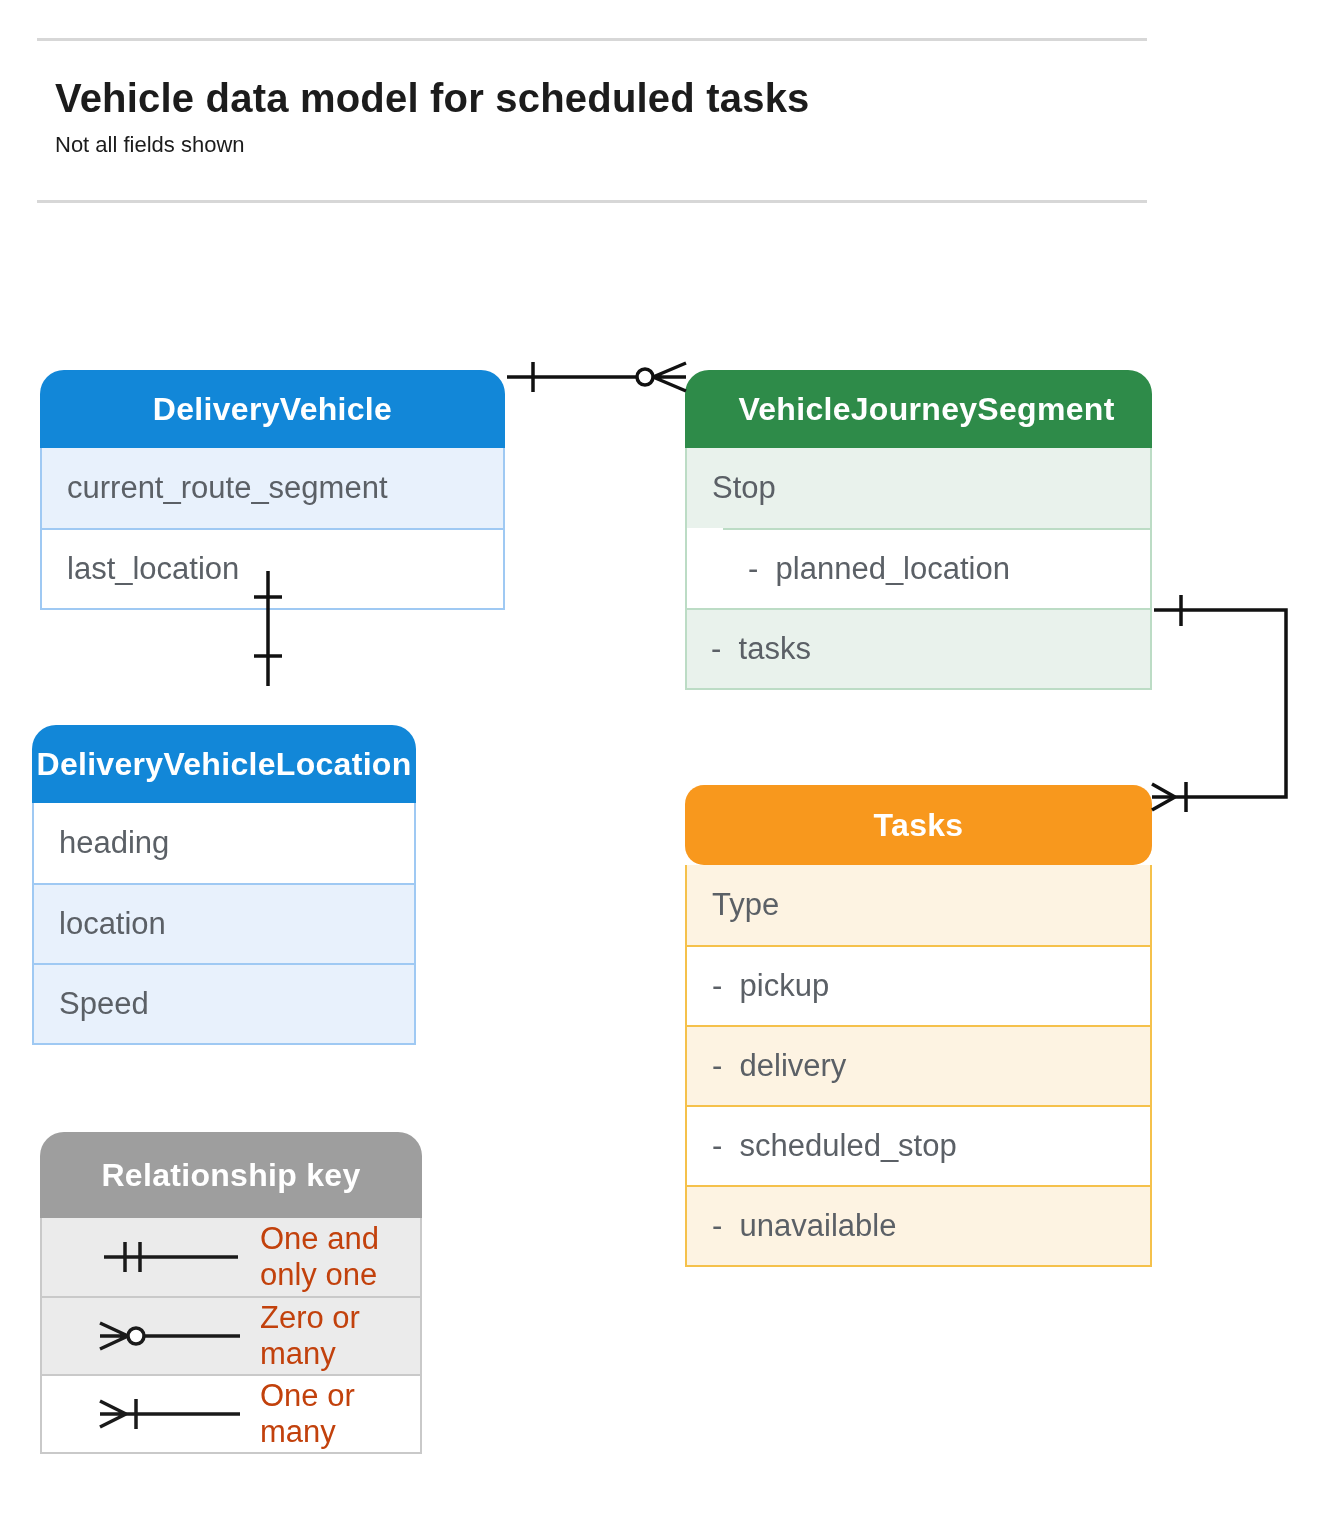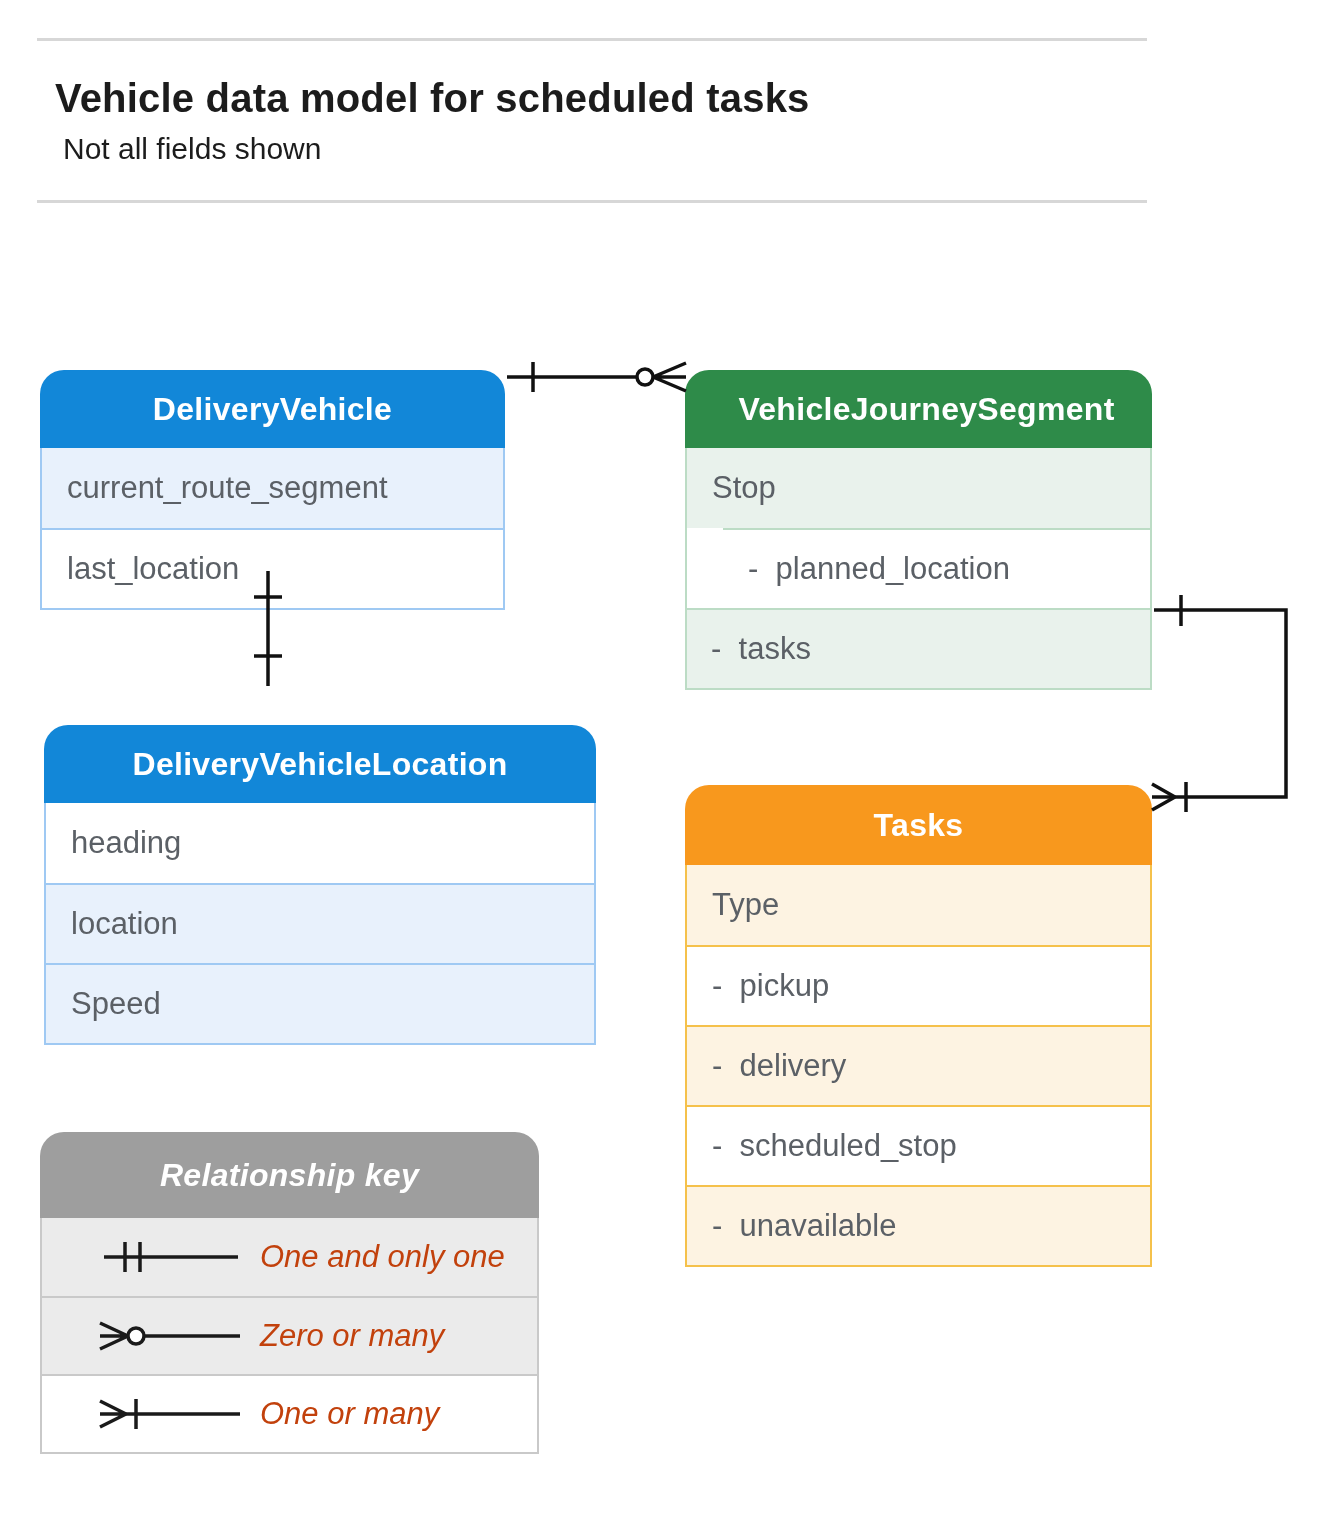--- a/index.html
+++ b/index.html
@@ -4,28 +4,28 @@
 <style>
   html,body{margin:0;padding:0;background:#fff;}
   body{font-family:"Liberation Sans","DejaVu Sans",sans-serif;}
   .page{position:relative;width:1325px;height:1530px;background:#fff;overflow:hidden;}
 
   .rule{position:absolute;left:37px;width:1110px;height:3px;background:#d7d7d7;}
   #rule-top{top:38px;}
   #rule-bottom{top:200px;}
 
   .page-title{position:absolute;left:55px;top:76px;font-size:40px;font-weight:700;color:#1c1c1c;letter-spacing:0.2px;}
-  .page-subtitle{position:absolute;left:55px;top:132px;font-size:30px;color:#1c1c1c;margin-left:8px;}
+  .page-subtitle{position:absolute;left:55px;top:132px;font-size:22px;color:#1c1c1c;}
 
   .entity{position:absolute;}
   #entity-delivery-vehicle{left:40px;top:330px;width:465px;}
   #entity-vehicle-journey-segment{left:685px;top:330px;width:467px;}
-  #entity-delivery-vehicle-location{left:44px;top:685px;width:552px;}
+  #entity-delivery-vehicle-location{left:32px;top:685px;width:384px;}
   #entity-tasks{left:685px;top:745px;width:467px;}
-  #legend{left:40px;top:1092px;width:499px;font-style:italic;}
+  #legend{left:40px;top:1092px;width:382px;}
 
   .entity-header{
     box-sizing:border-box;height:78px;border-radius:24px 24px 0 0;
     display:flex;align-items:center;justify-content:center;
     color:#fff;font-size:32px;font-weight:700;letter-spacing:0.3px;margin-top:40px;
   }
   #entity-tasks .entity-header{height:80px;}
   #legend .entity-header{height:86px;}
 
   .entity-rows{box-sizing:border-box;border:2.5px solid #ccc;border-top:none;}
@@ -92,21 +92,21 @@
         <div class="entity-row" style="background: rgb(232, 241, 252); border-top-color: rgb(159, 201, 243);">
           <span>location</span>
         </div>
         <div class="entity-row" style="background: rgb(232, 241, 252); border-top-color: rgb(159, 201, 243);">
           <span>Speed</span>
         </div>
       </div>
   </section>
 
   <section class="entity" id="entity-tasks">
-    <div class="entity-header" style="background: rgb(248, 152, 29);">Tasks</div>
+    <div class="entity-header" style="background: rgb(248, 152, 29); border-radius: 19px;">Tasks</div>
     <div class="entity-rows" style="border-color: rgb(245, 193, 75);">
         <div class="entity-row" style="background: rgb(253, 243, 226); border-top-color: rgb(245, 193, 75);">
           <span>Type</span>
         </div>
         <div class="entity-row" style="background: rgb(255, 255, 255); border-top-color: rgb(245, 193, 75);">
           <span>-  pickup</span>
         </div>
         <div class="entity-row" style="background: rgb(253, 243, 226); border-top-color: rgb(245, 193, 75);">
           <span>-  delivery</span>
         </div>

